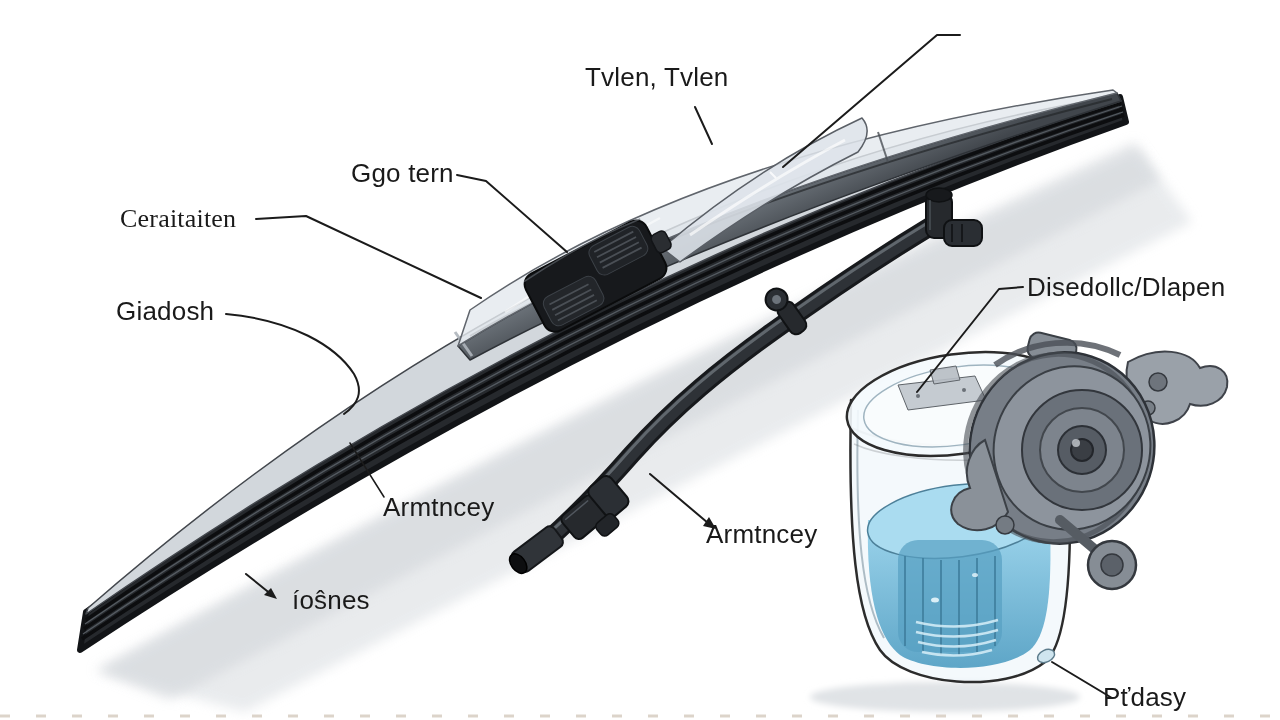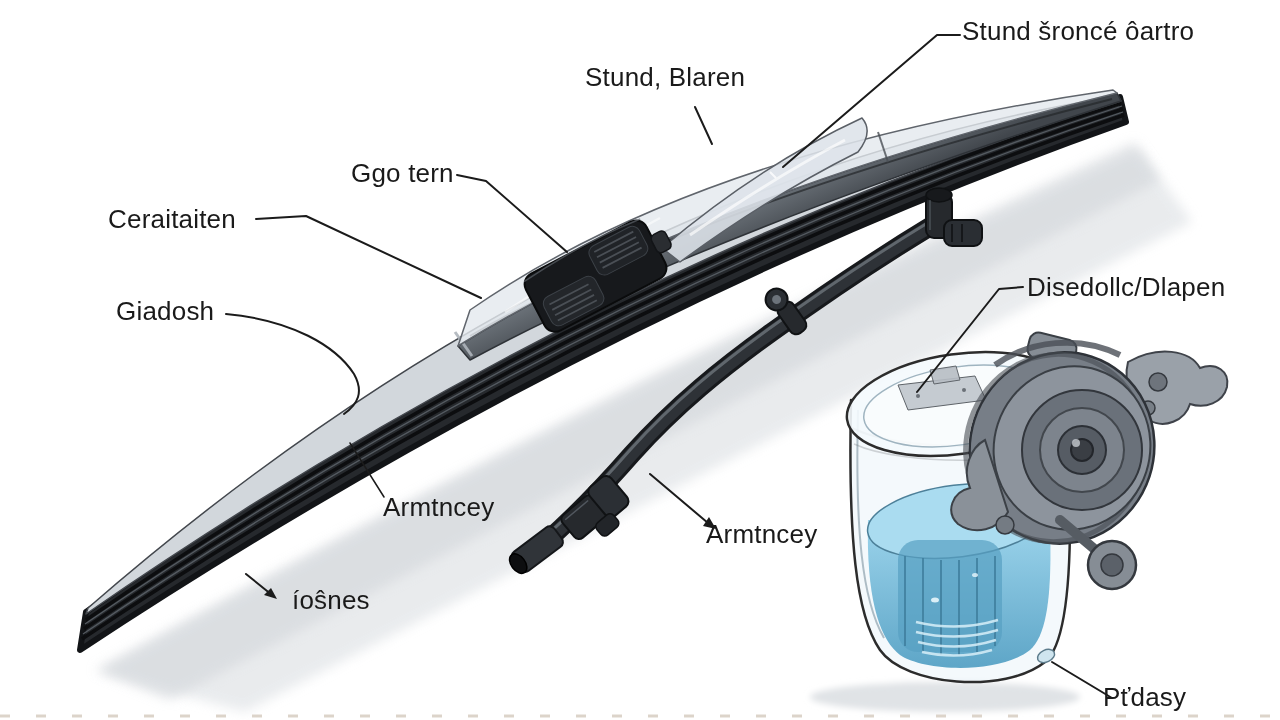--- a/index.html
+++ b/index.html
@@ -182,23 +182,22 @@
       <path d="M 650,474 L 708,523"></path>
       <path d="M 246,574 L 272,595"></path>
       <path d="M 1052,662 L 1112,698"></path>
       <polygon points="716,529 703,526 709,517" fill="#1b1b1b" stroke="none"></polygon>
       <polygon points="277,599 264,595 271,588" fill="#1b1b1b" stroke="none"></polygon>
     </g>
 
     <line x1="0" y1="716" x2="1280" y2="716" stroke="#d9d0c5" stroke-width="3" stroke-dasharray="10 26" opacity="0.9"></line>
   </svg>
 
-  <div class="label" style="left:962px;top:18px;">Stund šroncé ôartro</div>
-  <div class="label" style="left:585px;top:64px;">Stund, Blaren</div>
+  <div class="label" style="left:585px;top:64px;">Tvlen, Tvlen</div>
   <div class="label" style="left:351px;top:160px;text-align:center;">Ggo tern</div>
-  <div class="label" style="left:108px;top:206px;">Ceraitaiten</div>
+  <div class="label" style="left:120px;top:206px;font-family:Liberation Serif, serif;">Ceraitaiten</div>
   <div class="label" style="left:116px;top:298px;">Giadosh</div>
   <div class="label" style="left:1027px;top:274px;">Disedollc/Dlapen</div>
   <div class="label" style="left:383px;top:494px;">Armtncey</div>
   <div class="label" style="left:706px;top:521px;text-align:right;">Armtncey</div>
   <div class="label" style="left:280px;top:587px;margin-left:12px;">íoŝnes</div>
   <div class="label" style="left:1103px;top:684px;">Pťdasy</div>
 </div>
 
 </body></html>

